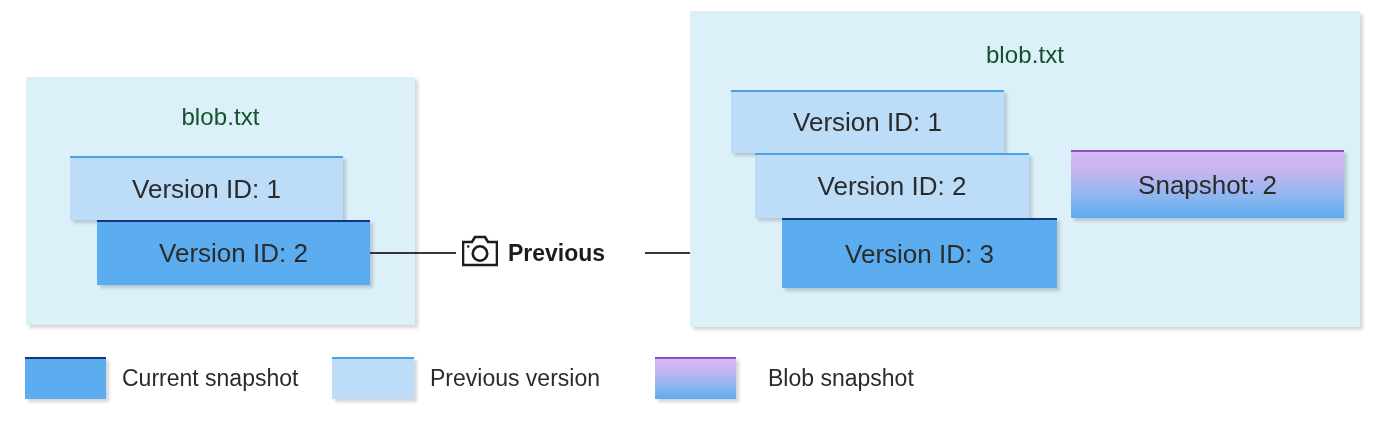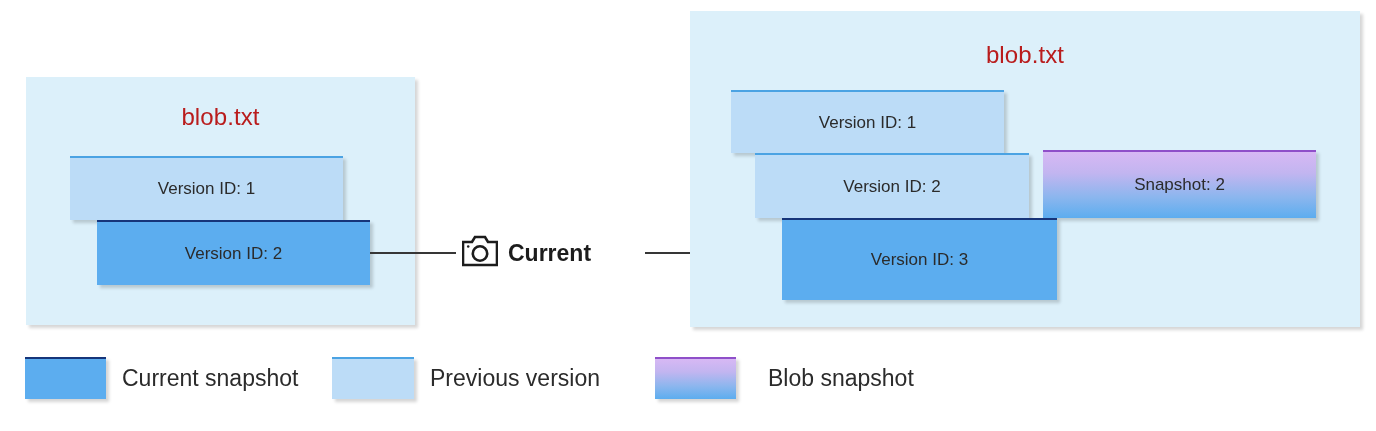--- a/index.html
+++ b/index.html
@@ -21,48 +21,49 @@
     position: absolute;
     background: #dcf0fa;
     box-shadow: 3px 3px 3px rgba(0,0,0,0.16);
   }
   .blob-title {
     position: absolute;
     left: 0;
     right: 0;
     text-align: center;
     font-size: 24px;
-    color: #b91c1c;
+    color: #14532d;
     letter-spacing: .1px;
     white-space: nowrap;
   }
 
   
   .vbox {
     position: absolute;
     box-sizing: border-box;
     display: flex;
     align-items: center;
     justify-content: center;
-    font-size: 17px;
+    font-size: 26px;
     color: #2b2b2b;
     white-space: nowrap;
     box-shadow: 3px 3px 3px rgba(0,0,0,0.17);
   }
   .vbox.prev {
     background: #bcdcf7;
     border-top: 2px solid #4ba3e3;
   }
   .vbox.current {
     background: #5cadef;
     border-top: 2px solid #16357a;
   }
   .vbox.snapshot {
     background: linear-gradient(to bottom, #d7b8f4 0%, #c2b5f0 32%, #8cb6ee 68%, #5cadef 100%);
     border-top: 2px solid #8f4fc9;
+    margin-left: 28px;
   }
 
   
   .connector-line {
     position: absolute;
     background: #363636;
     height: 2px;
   }
   .arrow-head {
     position: absolute;
@@ -121,42 +122,42 @@
 <div class="connector-line" style="left:370px; top:252px; width:86px;"></div>
 
 <div class="camera-icon" style="left:462px; top:235px;">
   <svg width="36" height="32" viewBox="0 0 36 32" xmlns="http://www.w3.org/2000/svg">
     <path d="M1 7 H10 L13 2 H23 L26 7 H35 V30 H1 Z" fill="none" stroke="#1c1c1c" stroke-width="2.6" stroke-linejoin="miter"></path>
     <circle cx="18" cy="18.5" r="7.2" fill="none" stroke="#1c1c1c" stroke-width="2.6"></circle>
     <circle cx="6.2" cy="11.6" r="1.25" fill="#1c1c1c"></circle>
   </svg>
 </div>
 
-<div class="snapshot-label" style="left:508px; top:240px;">Current</div>
+<div class="snapshot-label" style="left:508px; top:240px;">Previous</div>
 
 <div class="connector-line" style="left:645px; top:252px; width:125px;"></div>
 <div class="arrow-head" style="left:769px; top:246px;"></div>
 
 <div class="blob-container" style="left:690px; top:11px; width:670px; height:316px;">
   <div class="blob-title" style="top:30px;">blob.txt</div>
 </div>
 
 <div class="vbox prev" style="left:731px; top:90px; width:273px; height:63px;">
   <span>Version ID: 1</span>
 </div>
 
 <div class="vbox snapshot" style="left:1043px; top:150px; width:273px; height:68px;">
   <span>Snapshot: 2</span>
 </div>
 
 <div class="vbox prev" style="left:755px; top:153px; width:274px; height:65px;">
   <span>Version ID: 2</span>
 </div>
 
-<div class="vbox current" style="left:782px; top:218px; width:275px; height:82px;justify-content:center;">
+<div class="vbox current" style="left:782px; top:218px; width:275px; height:70px;justify-content:center;">
   <span>Version ID: 3</span>
 </div>
 
 <div class="legend-swatch current" style="left:25px; top:357px; width:81px; height:42px;"></div>
 <div class="legend-text" style="left:122px; top:365px;">Current snapshot</div>
 
 <div class="legend-swatch prev" style="left:332px; top:357px; width:82px; height:42px;"></div>
 <div class="legend-text" style="left:430px; top:365px;text-align:right;">Previous version</div>
 
 <div class="legend-swatch snapshot" style="left:655px; top:357px; width:81px; height:42px;"></div>

